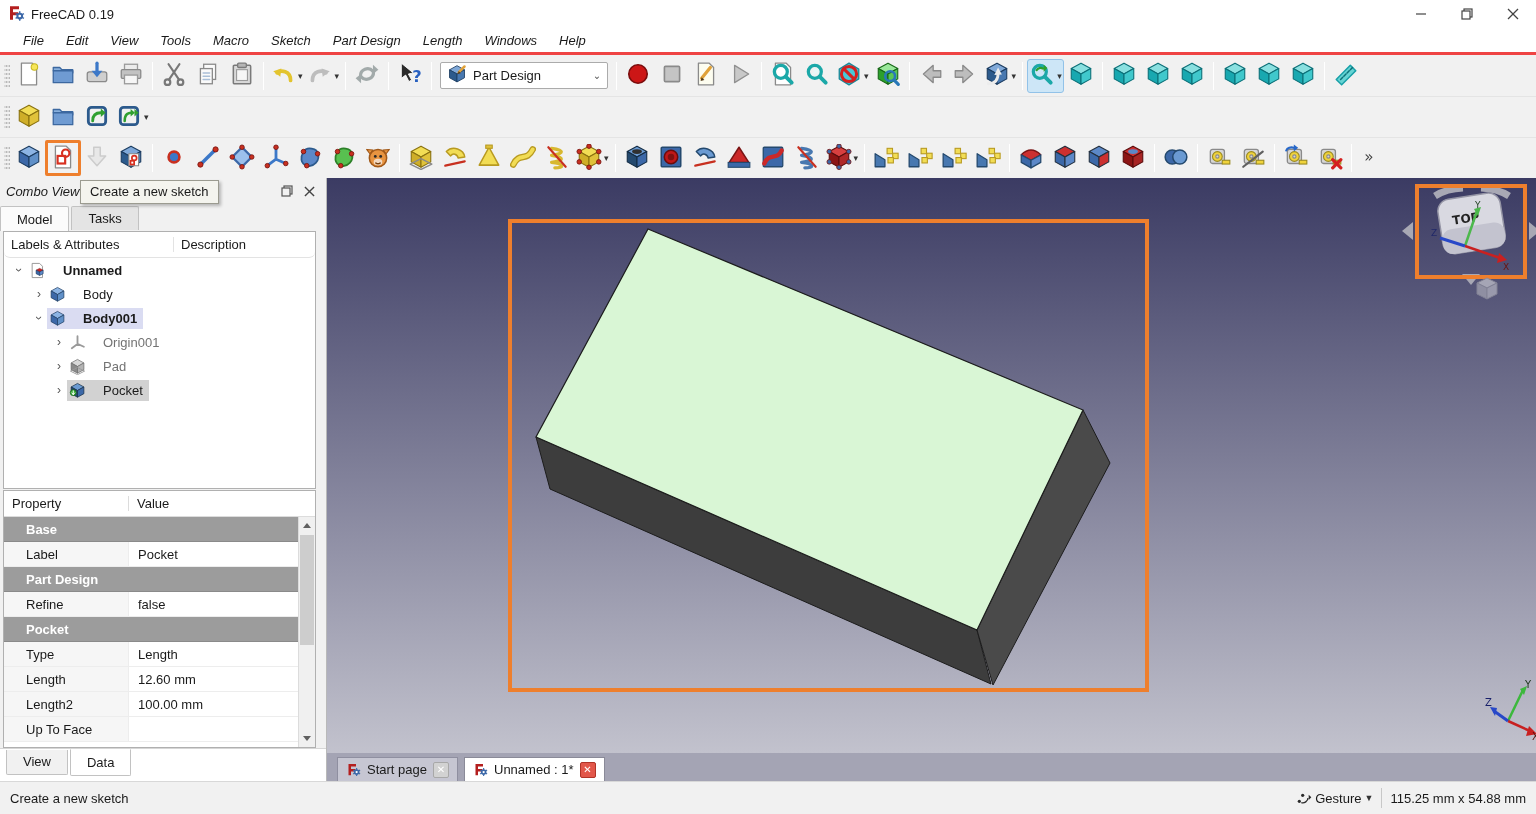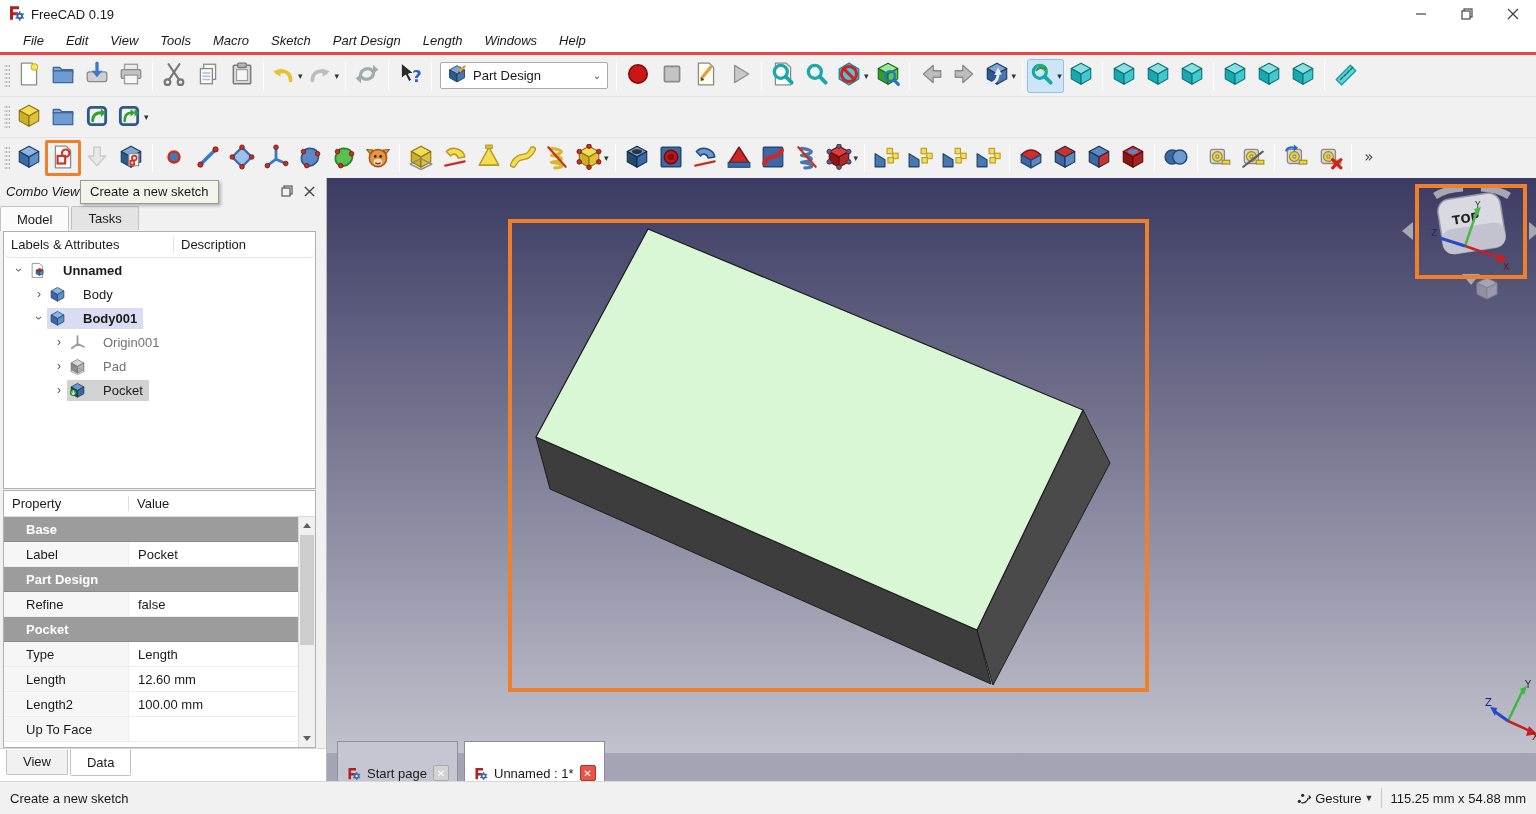--- a/index.html
+++ b/index.html
@@ -76,21 +76,21 @@
   .vd-tab { padding:4px 16px 5px; border:1px solid #c2c2c2; background:#f1f1f1; margin-right:2px; border-radius:0 0 2px 2px; border-top:none; }
   .vd-tab.active { background:#fff; border-top:1px solid #fff; position:relative; top:-1px; padding-top:5px; }
 
   
   .tooltip { position:absolute; top:180px; left:80px; background:#f4f4ee; border:1px solid #9b9b90; padding:3px 9px 4px; box-shadow:2px 2px 3px rgba(0,0,0,.25); z-index:60; white-space:nowrap; }
 
   
   .viewport { position:absolute; top:178px; left:327px; right:0; height:603px; }
   .viewport svg.scene { position:absolute; top:0; left:0; }
   .mdi-strip { position:absolute; left:0; right:0; bottom:0; height:28px; background:#a4a4b4; display:flex; align-items:flex-end; padding-left:10px; }
-  .mdi-tab { height:40px; display:flex; align-items:flex-end; gap:6px; padding:0 8px; background:#c6c6d2; border:1px solid #8f8fa0; border-bottom:none; margin-right:6px; }
+  .mdi-tab { height:24px; display:flex; align-items:center; gap:6px; padding:0 8px; background:#c6c6d2; border:1px solid #8f8fa0; border-bottom:none; margin-right:6px; }
   .mdi-tab.active { background:#fff; border-color:#8a8a98; }
   .mdi-close { width:16px; height:16px; display:flex; align-items:center; justify-content:center; font-size:10px; border-radius:2px; }
   .mdi-close.gray { background:#d2d2d2; border:1px solid #a8a8a8; color:#fff; }
   .mdi-close.red { background:#e2574a; border:1px solid #b03428; color:#fff; }
 
   
   .statusbar { position:absolute; bottom:0; left:0; right:0; height:33px; background:#f1f1f1; border-top:1px solid #d8d8d8; display:flex; align-items:center; }
   .sb-left { padding-left:10px; flex:1; }
   .sb-right { display:flex; align-items:center; gap:8px; padding-right:10px; }
   .sb-sep { width:1px; height:20px; background:#c8c8c8; }

